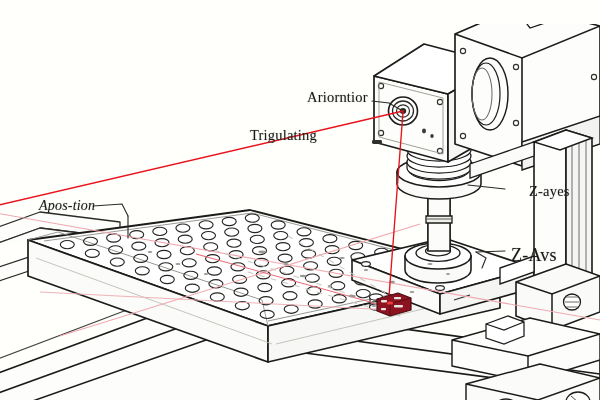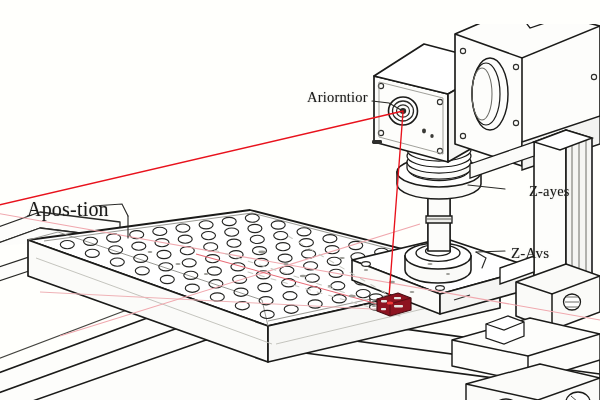--- a/index.html
+++ b/index.html
@@ -13,23 +13,23 @@
   .lbl{
     position:absolute;
     color:#1a1a18;
     font-family:"Liberation Serif", serif;
     white-space:nowrap;
     letter-spacing:.2px;
     text-shadow:0 0 1.2px rgba(120,120,120,.55);
   }
   #lbl-orientation{left:307px;top:65px;font-size:14.5px;}
   #lbl-triangulating{left:250px;top:103px;font-size:14.5px;}
-  #lbl-aposition{left:27px;top:174px;font-size:20px;}
+  #lbl-aposition{left:39px;top:174px;font-size:14px;font-style:italic;}
   #lbl-zaxis-upper{left:529px;top:159px;font-size:14.5px;}
-  #lbl-zaxis-lower{left:511px;top:221px;font-size:15px;}
+  #lbl-zaxis-lower{left:511px;top:221px;font-size:18px;}
 </style>
 </head>
 <body>
 
 <div id="stage">
 
   <svg width="600" height="400" viewBox="0 0 600 400">
 
     <defs>
       <clipPath id="frameClip">
@@ -385,20 +385,21 @@
 
         <path d="M 476 228 L 505 227"></path>
         <path d="M 476 228 L 486 234 L 482 244"></path>
       </g>
 
     </g>
   </svg>
 
   <div class="lbl" id="lbl-orientation">Ariorntior</div>
 
+  <div class="lbl" id="lbl-triangulating">Trigulating</div>
 
   <div class="lbl" id="lbl-aposition">Apos-tion</div>
 
   <div class="lbl" id="lbl-zaxis-upper">Z-ayes</div>
 
   <div class="lbl" id="lbl-zaxis-lower">Z-Avs</div>
 
 </div>
 
 </body></html>

